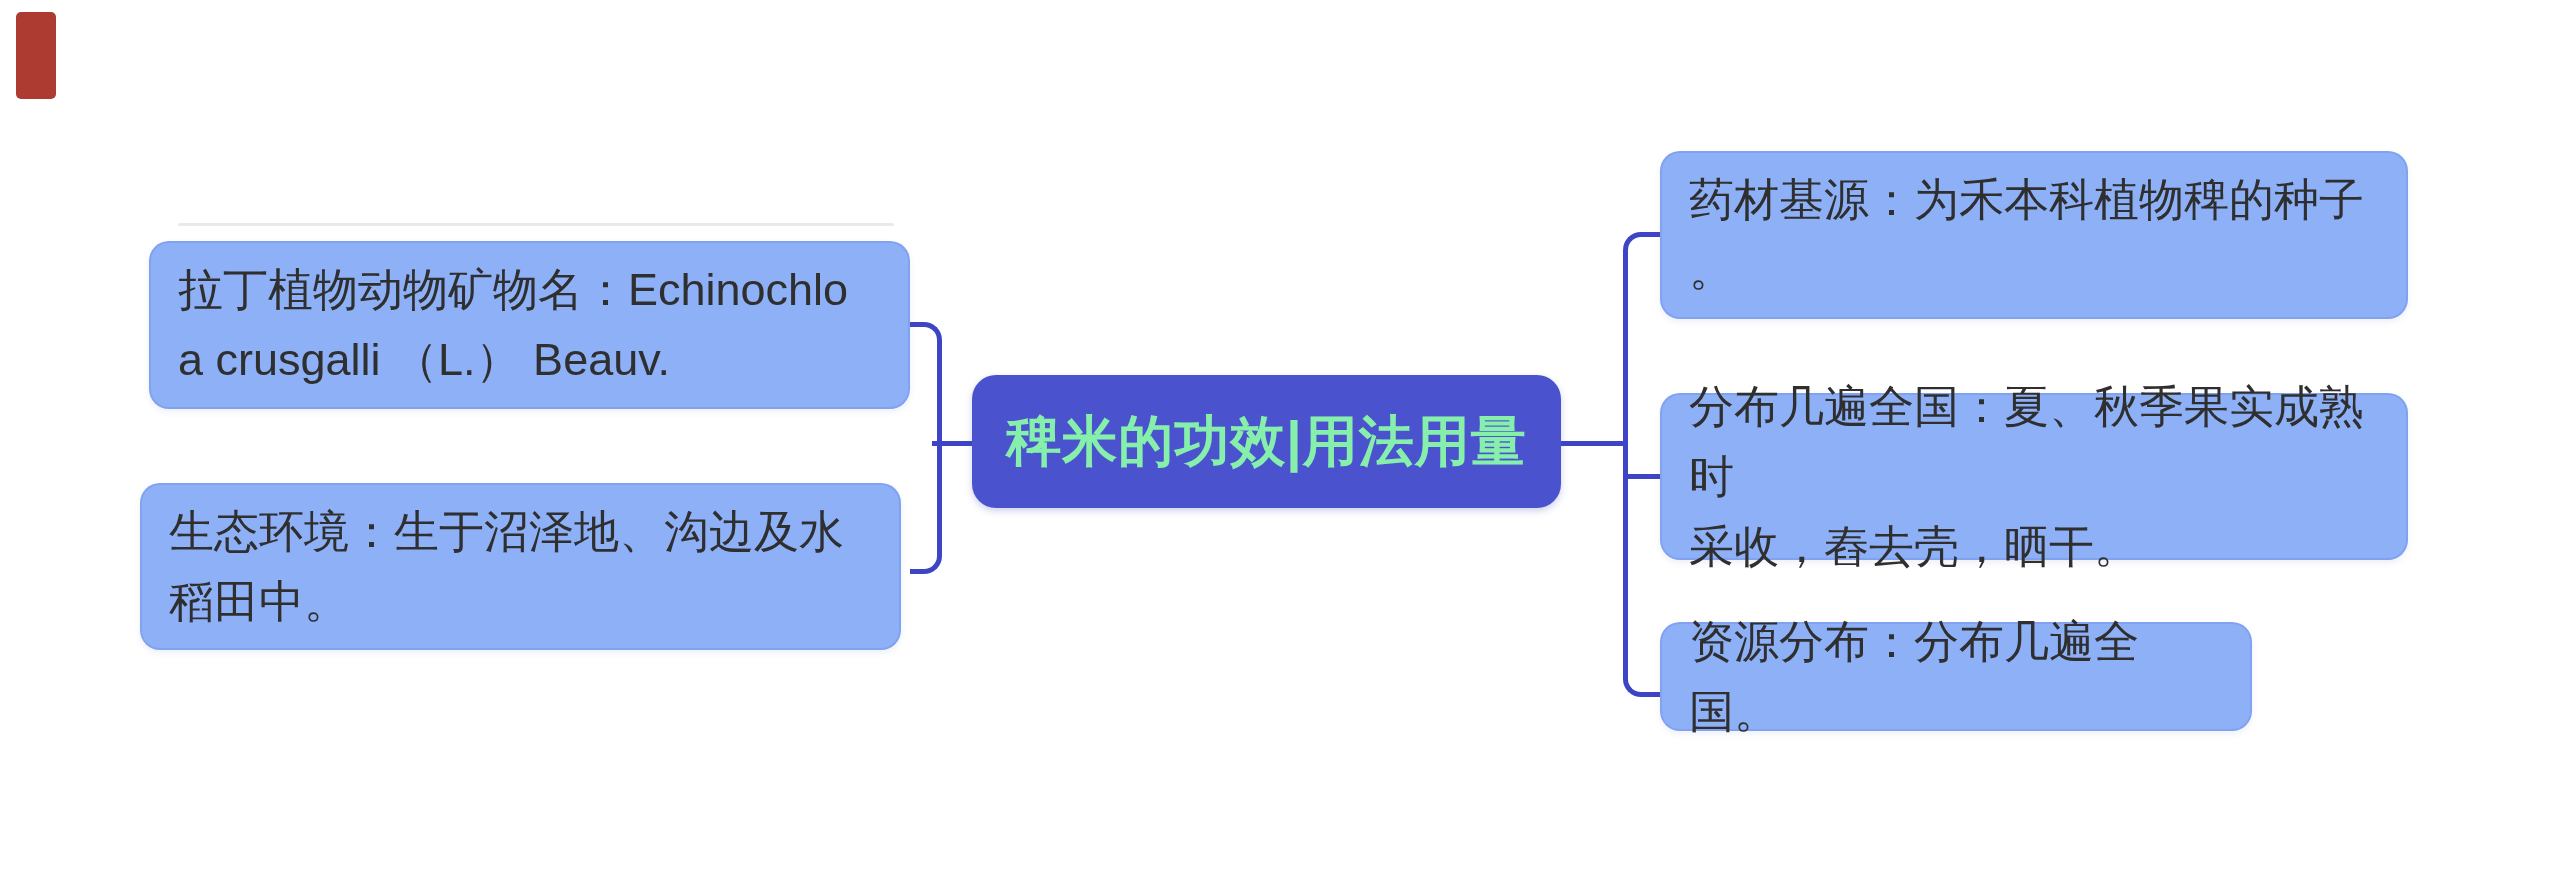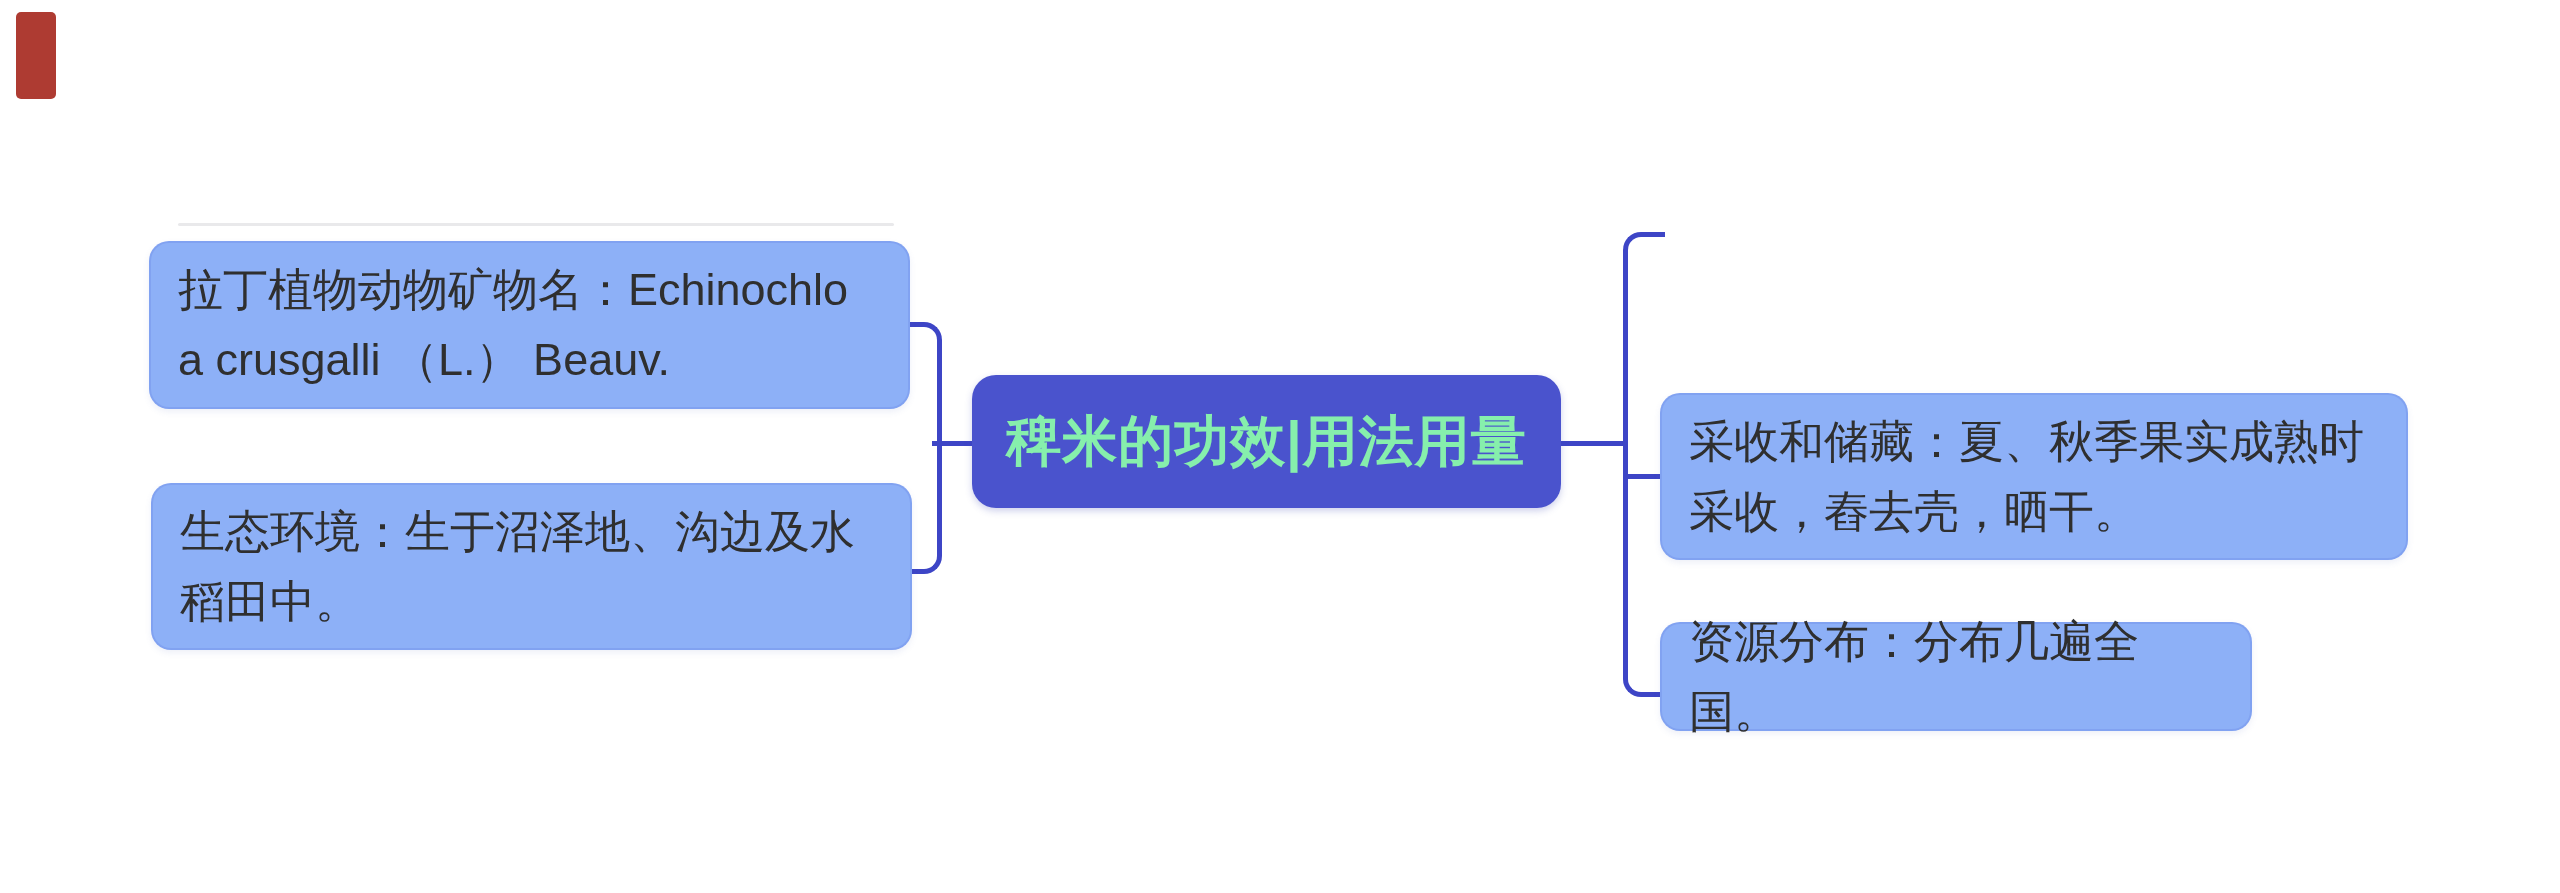--- a/index.html
+++ b/index.html
@@ -51,21 +51,21 @@
     color: #2f2f2f;
     font-size: 45px;
     line-height: 70px;
     box-shadow: 0 3px 6px rgba(90, 110, 190, 0.10);
   }
   .leaf-text {
     white-space: pre-line;
     width: 100%;
   }
   #node-l1 { left: 149px;  top: 241px; width: 761px; height: 168px; }
-  #node-l2 { left: 151px;  top: 483px; width: 761px; height: 167px; }
+  #node-l2 { left: 140px;  top: 483px; width: 761px; height: 167px; }
   #node-r1 { left: 1660px; top: 151px; width: 748px; height: 168px; }
   #node-r2 { left: 1660px; top: 393px; width: 748px; height: 167px; }
   #node-r3 { left: 1660px; top: 622px; width: 592px; height: 109px; }
 
   
   .root-node {
     position: absolute;
     left: 972px;
     top: 375px;
     width: 589px;
@@ -140,21 +140,25 @@
   </div>
   <div class="leaf" id="node-l2">
     <span class="leaf-text">生态环境：生于沼泽地、沟边及水
 稻田中。</span>
   </div>
 
   <div class="root-node">
     <span>稗米的功效|用法用量</span>
   </div>
 
+  <div class="leaf" id="node-r1">
+    <span class="leaf-text">药材基源：为禾本科植物稗的种子
+。</span>
+  </div>
   <div class="leaf" id="node-r2">
-    <span class="leaf-text">采收和储藏：夏、秋季果实成熟时
+    <span class="leaf-text">分布几遍全国：夏、秋季果实成熟时
 采收，舂去壳，晒干。</span>
   </div>
   <div class="leaf" id="node-r3">
     <span class="leaf-text">资源分布：分布几遍全国。</span>
   </div>
 
 </div>
 
 </body></html>

